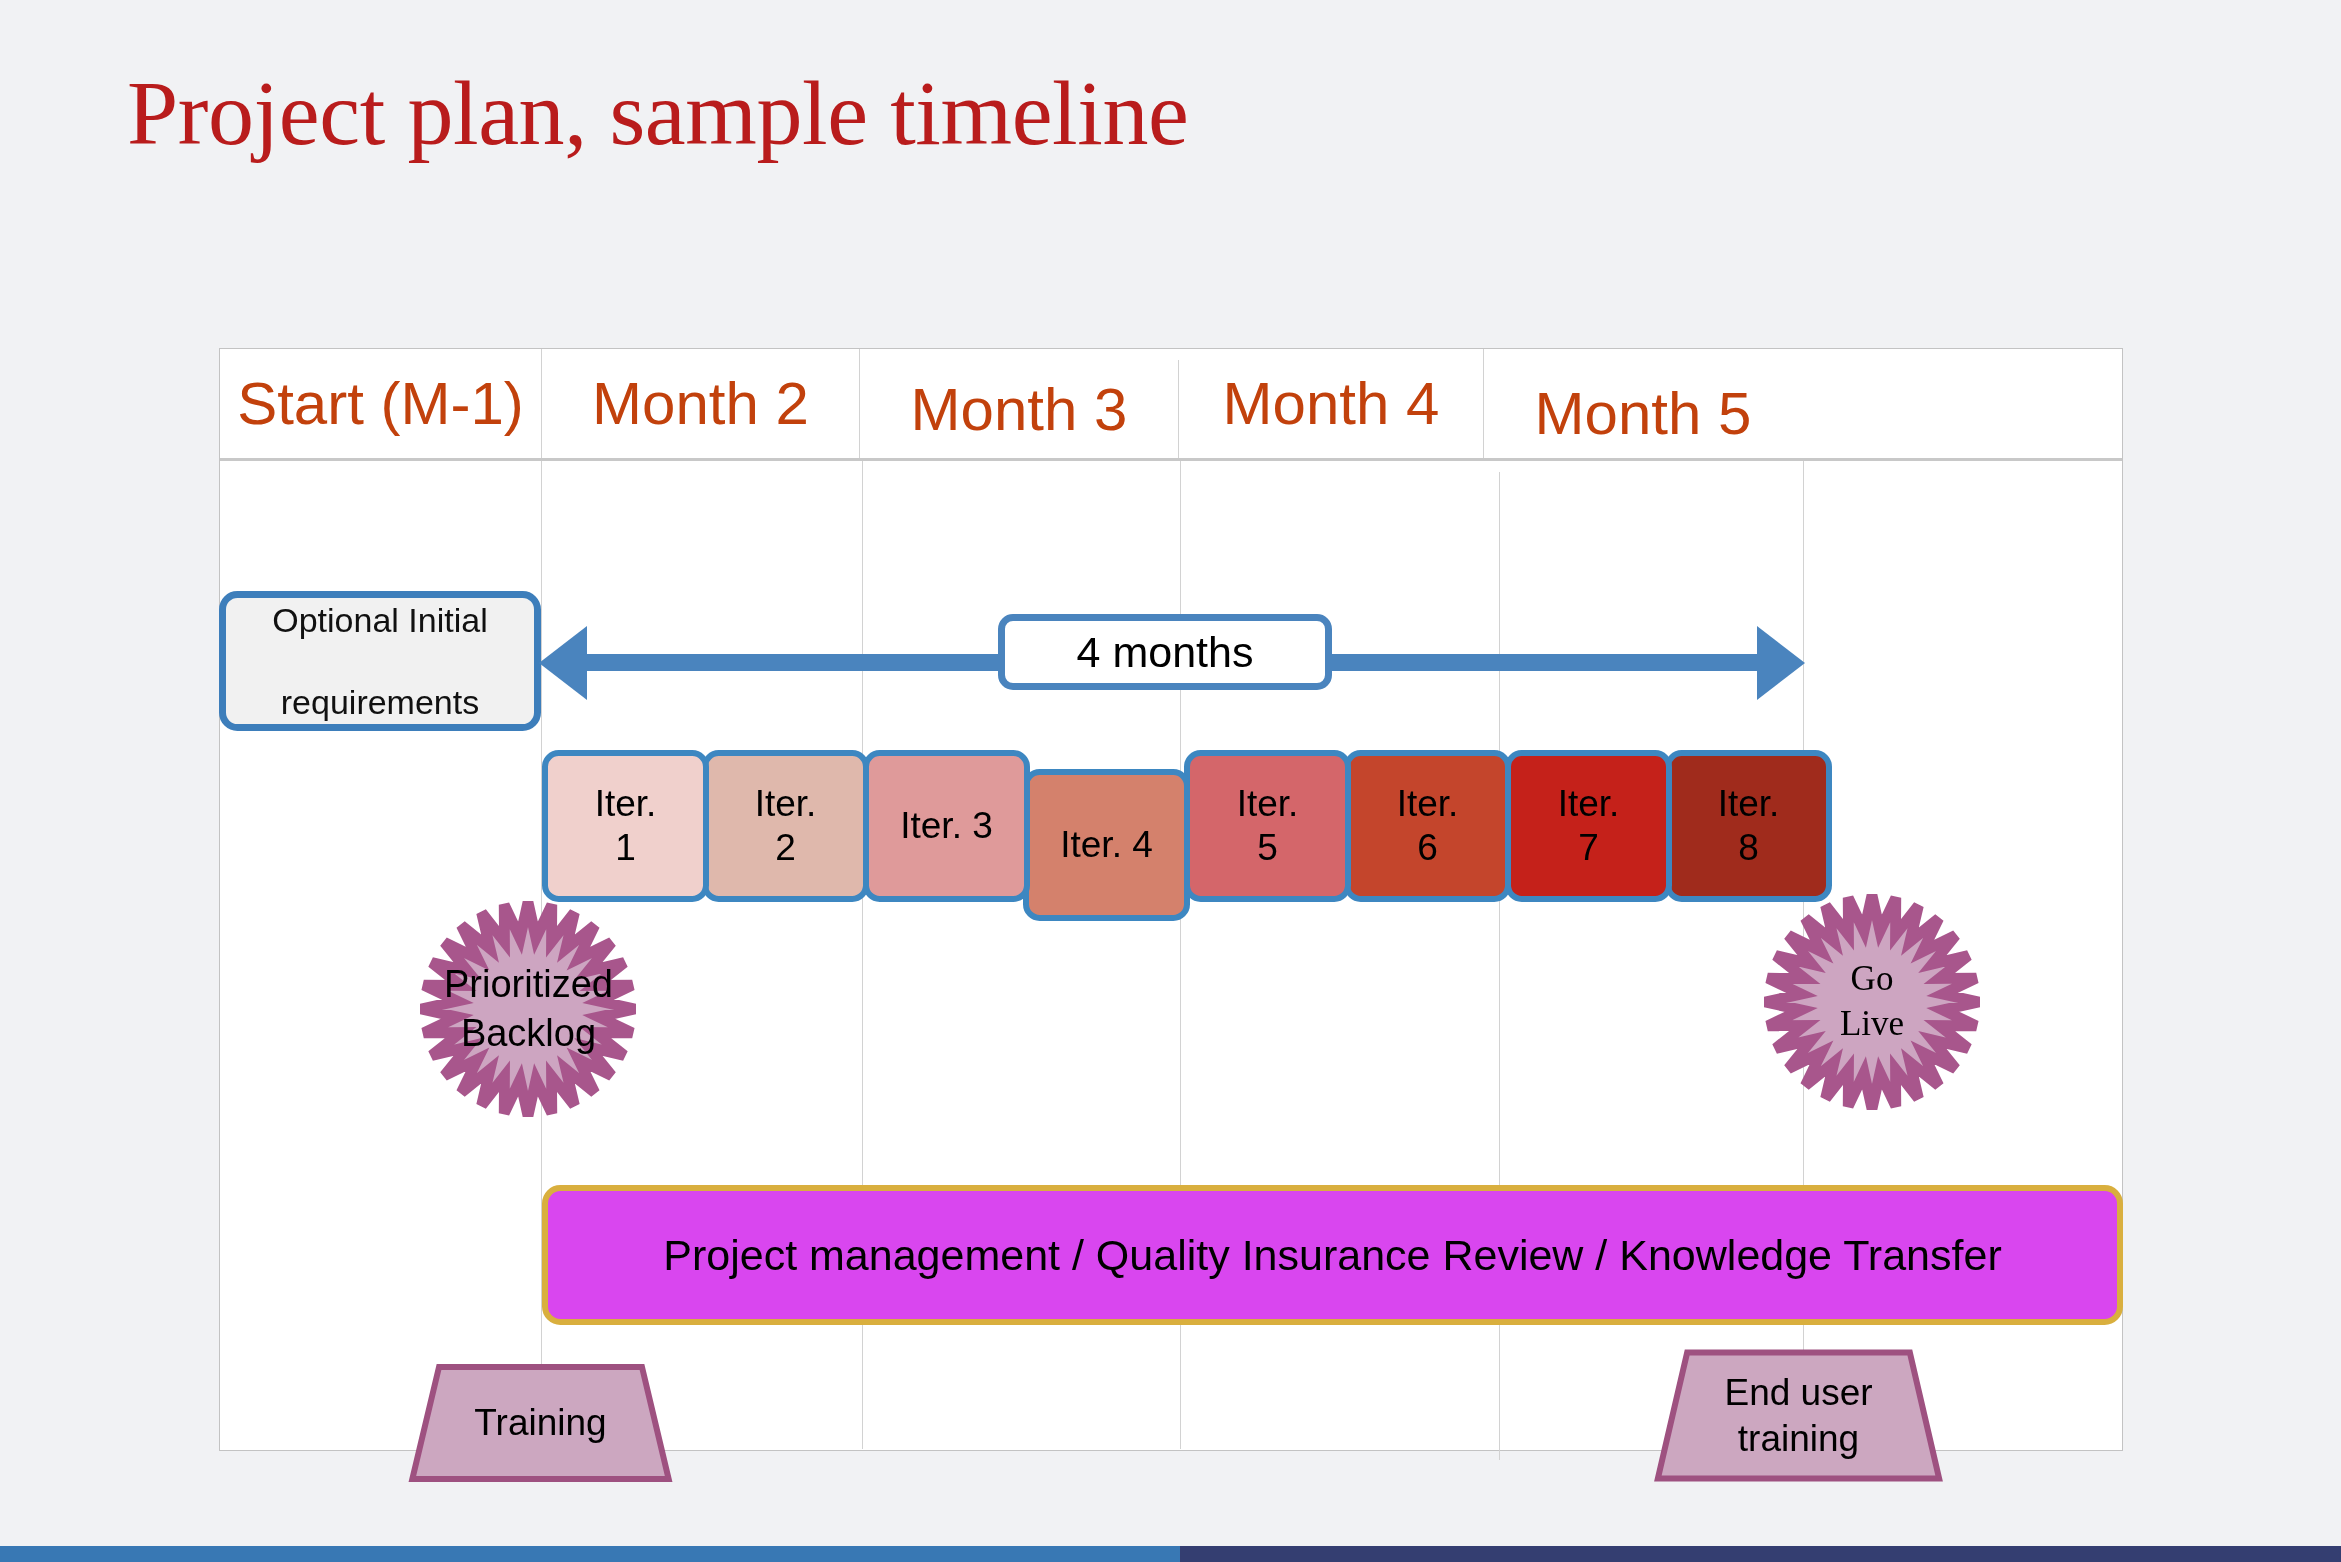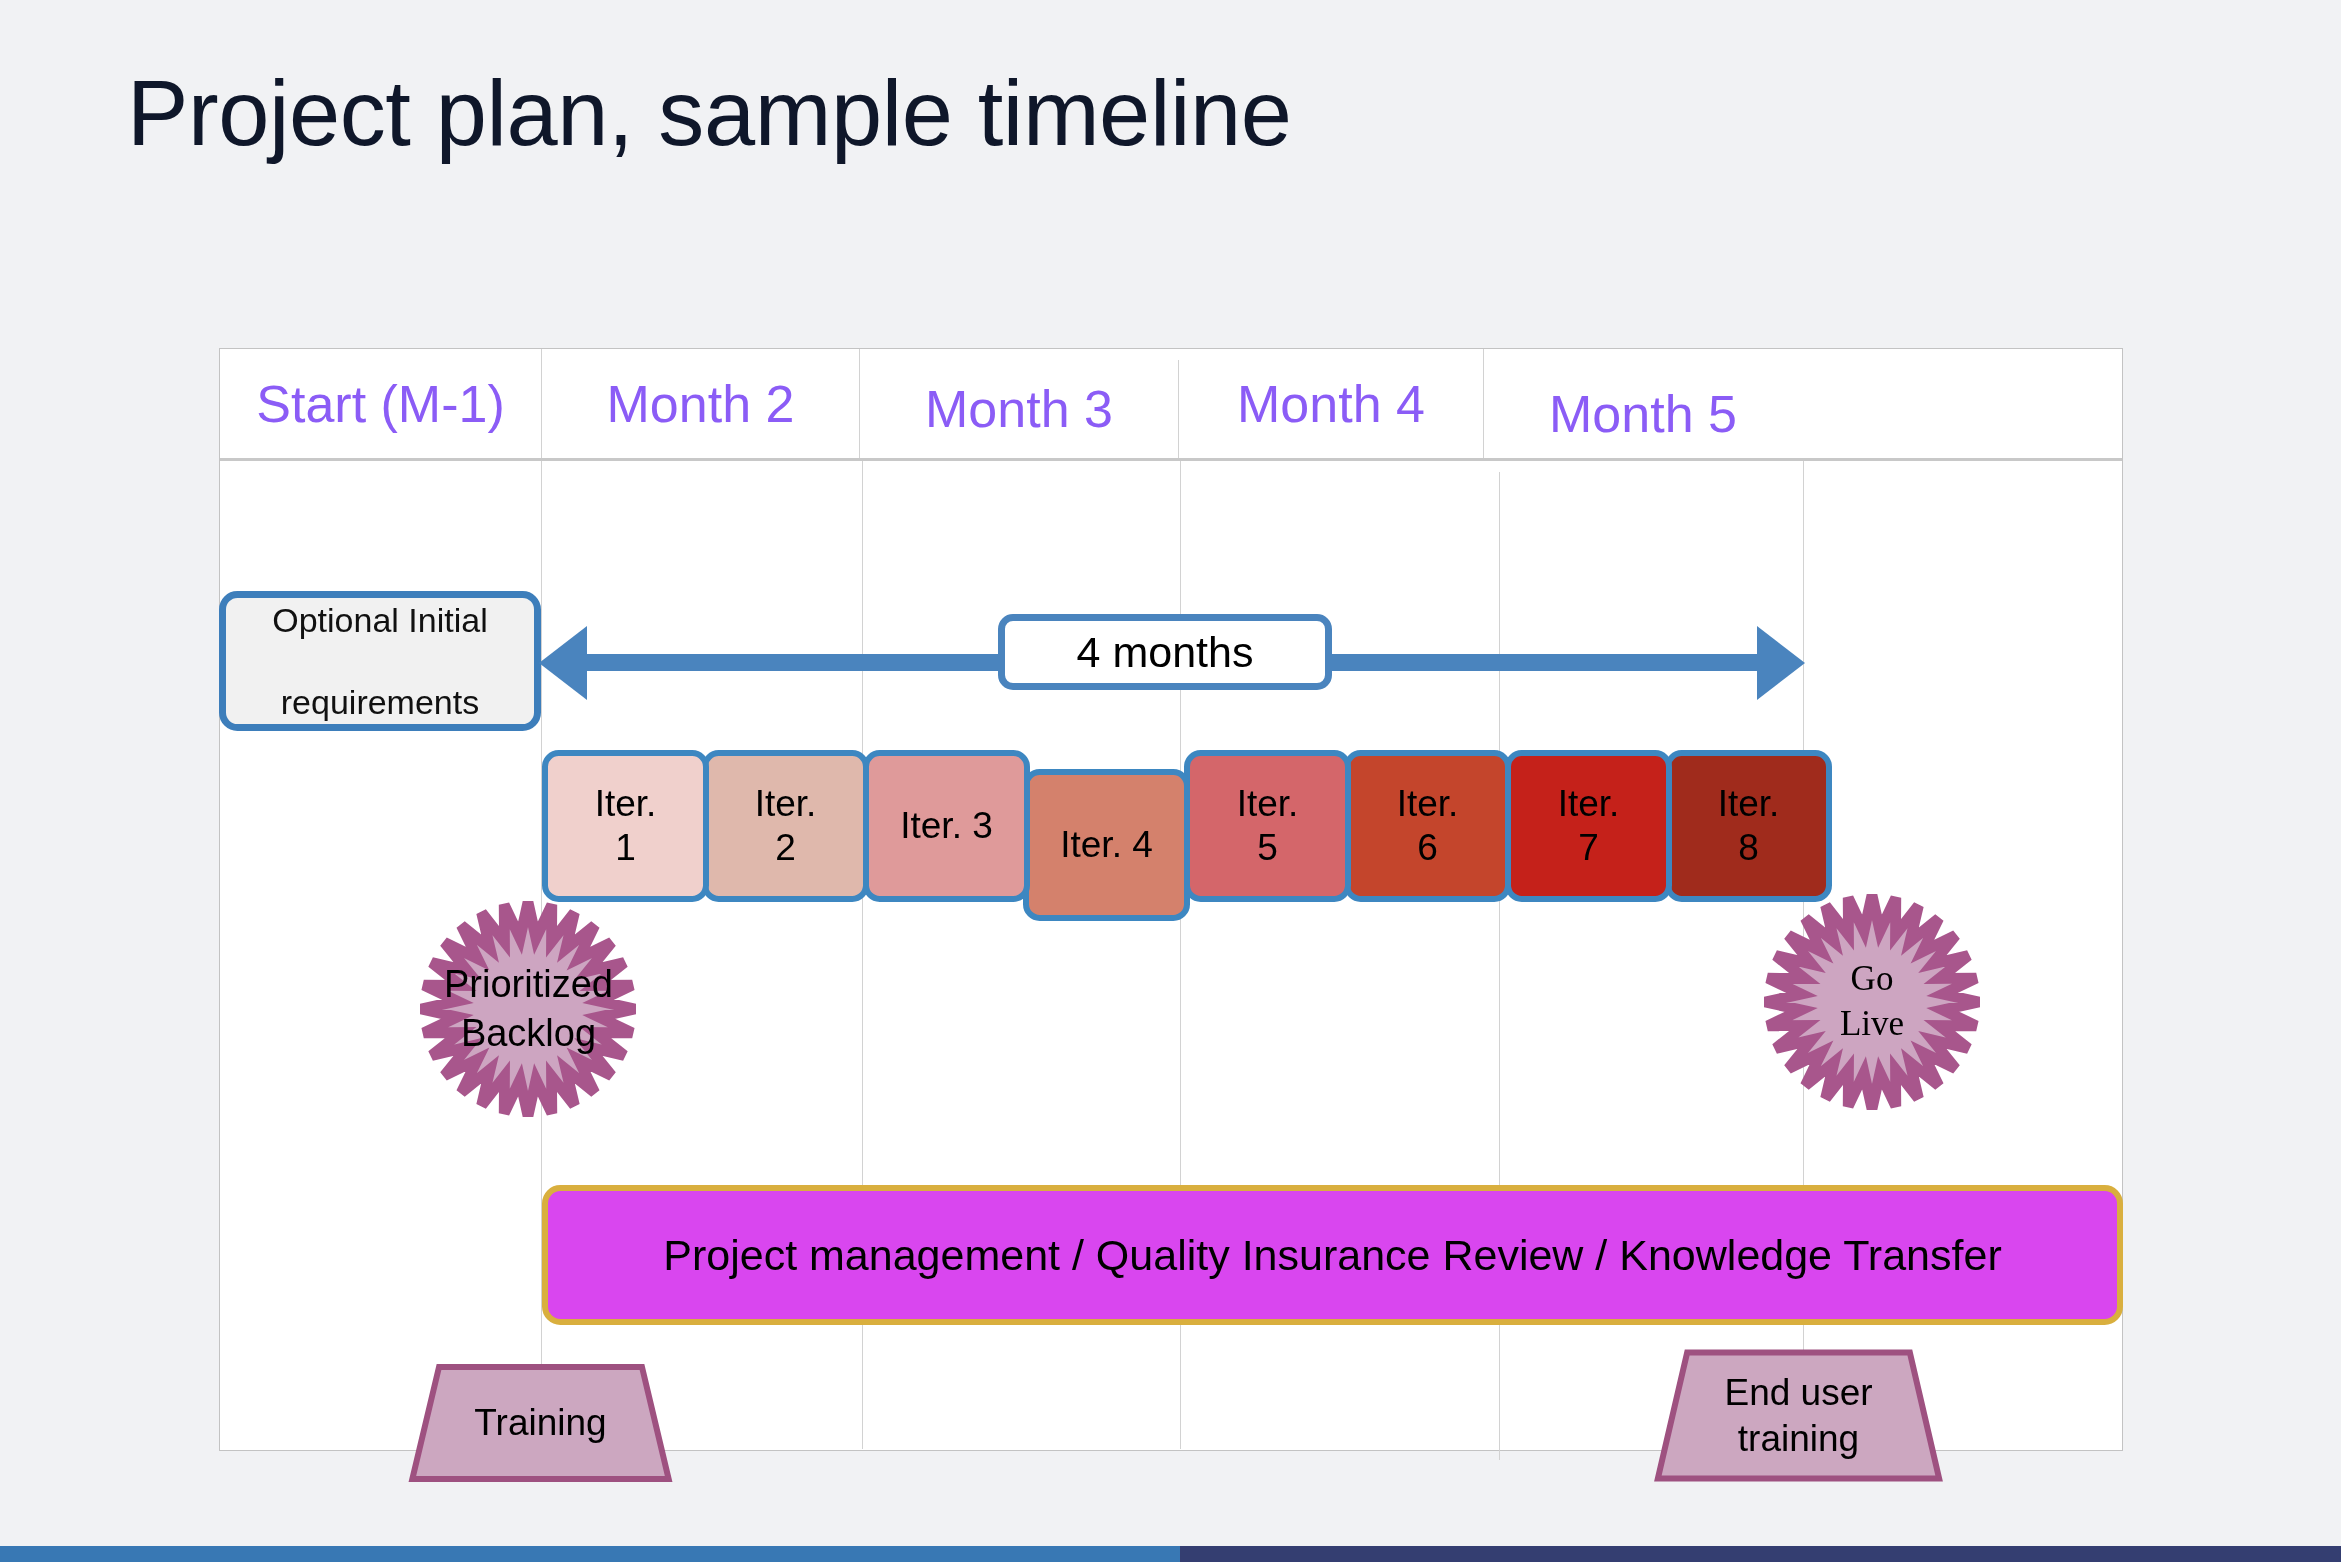--- a/index.html
+++ b/index.html
@@ -45,22 +45,22 @@
     width: 100%;
     height: 112px;
     display: flex;
     border-bottom: 3.3px solid #C8C8C8;
     box-sizing: border-box;
   }
   .header-cell {
     display: flex;
     align-items: center;
     justify-content: center;
-    font-size: 52px;
-    color: #8b5cf6;
+    font-size: 60px;
+    color: #c2410c;
     box-sizing: border-box;
     border-right: 1.7px solid #D2D2D2;
   }
   .header-cell:last-child { border-right: none; }
 
   .table-body-row {
     position: absolute;
     left: 0; top: 112px;
     width: 100%;
     height: 988px;
@@ -252,21 +252,21 @@
     width: 2342px;
     height: 16.7px;
     display: flex;
   }
   .bar-left  { width: 1180px; height: 100%; background: #3878B4; }
   .bar-right { flex: 1; height: 100%; background: #343E71; }
 </style>
 </head>
 <body style="background: rgb(241, 242, 244);">
 
-<div class="slide-title" style="color: #0f172a;">Project plan, sample timeline</div>
+<div class="slide-title" style="color: #b91c1c; font-family: Liberation Serif, serif;">Project plan, sample timeline</div>
 
 <div class="timeline-table">
   <div class="table-header-row">
     <div class="header-cell c0">Start (M-1)</div>
     <div class="header-cell c2">Month 2</div>
     <div class="header-cell c3">Month 3</div>
     <div class="header-cell c4">Month 4</div>
     <div class="header-cell c5">Month 5</div>
   </div>
   <div class="table-body-row">

